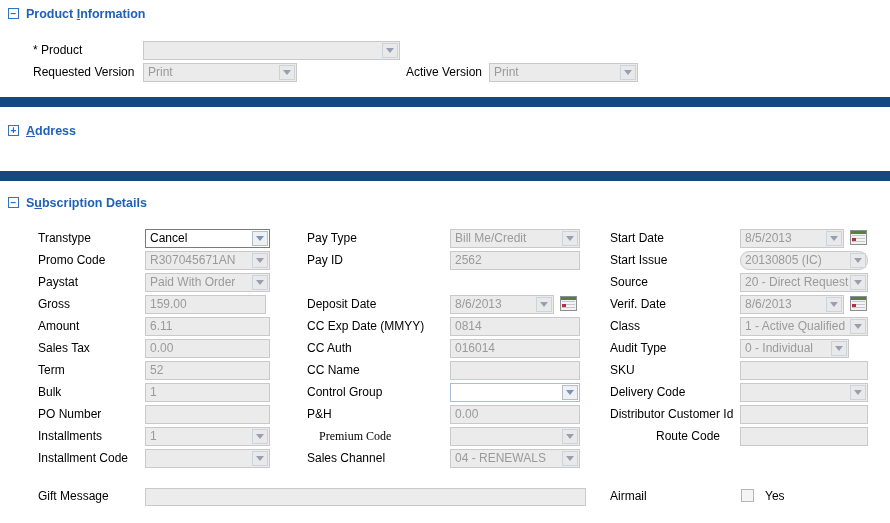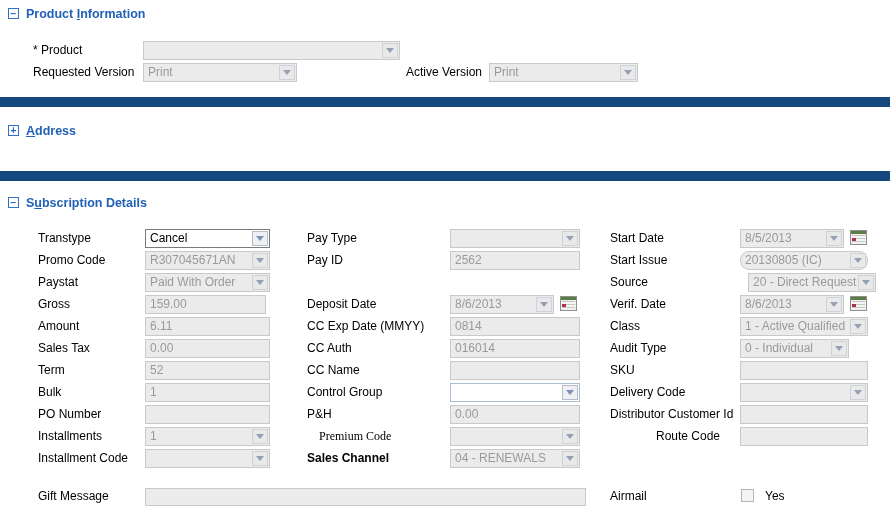--- a/index.html
+++ b/index.html
@@ -142,20 +142,21 @@
       </div>
       <div class="lbl" style="left: 38px; top: 449px;">Installment Code</div>
       <div class="dd" style="left: 145px; top: 449px; width: 125px;">
         <span class="val"></span>
         <span class="btn">
           <i class="arr"></i>
         </span>
       </div>
       <div class="lbl" style="left: 307px; top: 229px;">Pay Type</div>
       <div class="dd" style="left: 450px; top: 229px; width: 130px;">
+        <span class="val">Bill Me/Credit</span>
         <span class="btn">
           <i class="arr"></i>
         </span>
       </div>
       <div class="lbl" style="left: 307px; top: 251px;">Pay ID</div>
       <div class="txt" style="left: 450px; top: 251px; width: 130px;">
         <span class="val">2562</span>
       </div>
       <div class="lbl" style="left: 307px; top: 295px;">Deposit Date</div>
       <div class="dd" style="left: 450px; top: 295px; width: 104px;">
@@ -192,21 +193,21 @@
       <div class="txt" style="left: 450px; top: 405px; width: 130px;">
         <span class="val">0.00</span>
       </div>
       <div class="lbl" style="left: 319px; top: 427px; font-family: Liberation Serif, serif;">Premium Code</div>
       <div class="dd" style="left: 450px; top: 427px; width: 130px;">
         <span class="val"></span>
         <span class="btn">
           <i class="arr"></i>
         </span>
       </div>
-      <div class="lbl" style="left: 307px; top: 449px; font-weight: bold;">Sales Channel</div>
+      <div class="lbl" style="left: 307px; top: 449px;">Sales Channel</div>
       <div class="dd" style="left: 450px; top: 449px; width: 130px;">
         <span class="val">04 - RENEWALS</span>
         <span class="btn">
           <i class="arr"></i>
         </span>
       </div>
       <div class="lbl" style="left: 610px; top: 229px;">Start Date</div>
       <div class="dd" style="left: 740px; top: 229px; width: 104px;">
         <span class="val">8/5/2013</span>
         <span class="btn">
@@ -219,21 +220,21 @@
         <span class="red"></span>
       </span>
       <div class="lbl" style="left: 610px; top: 251px;">Start Issue</div>
       <div class="dd" style="left: 740px; top: 251px; width: 128px; border-radius: 9px;">
         <span class="val">20130805 (IC)</span>
         <span class="btn">
           <i class="arr"></i>
         </span>
       </div>
       <div class="lbl" style="left: 610px; top: 273px;">Source</div>
-      <div class="dd" style="left: 740px; top: 273px; width: 128px; margin-left: 8px;">
+      <div class="dd" style="left: 740px; top: 273px; width: 128px;">
         <span class="val">20 - Direct Request</span>
         <span class="btn">
           <i class="arr"></i>
         </span>
       </div>
       <div class="lbl" style="left: 610px; top: 295px;">Verif. Date</div>
       <div class="dd" style="left: 740px; top: 295px; width: 104px;">
         <span class="val">8/6/2013</span>
         <span class="btn">
           <i class="arr"></i>

